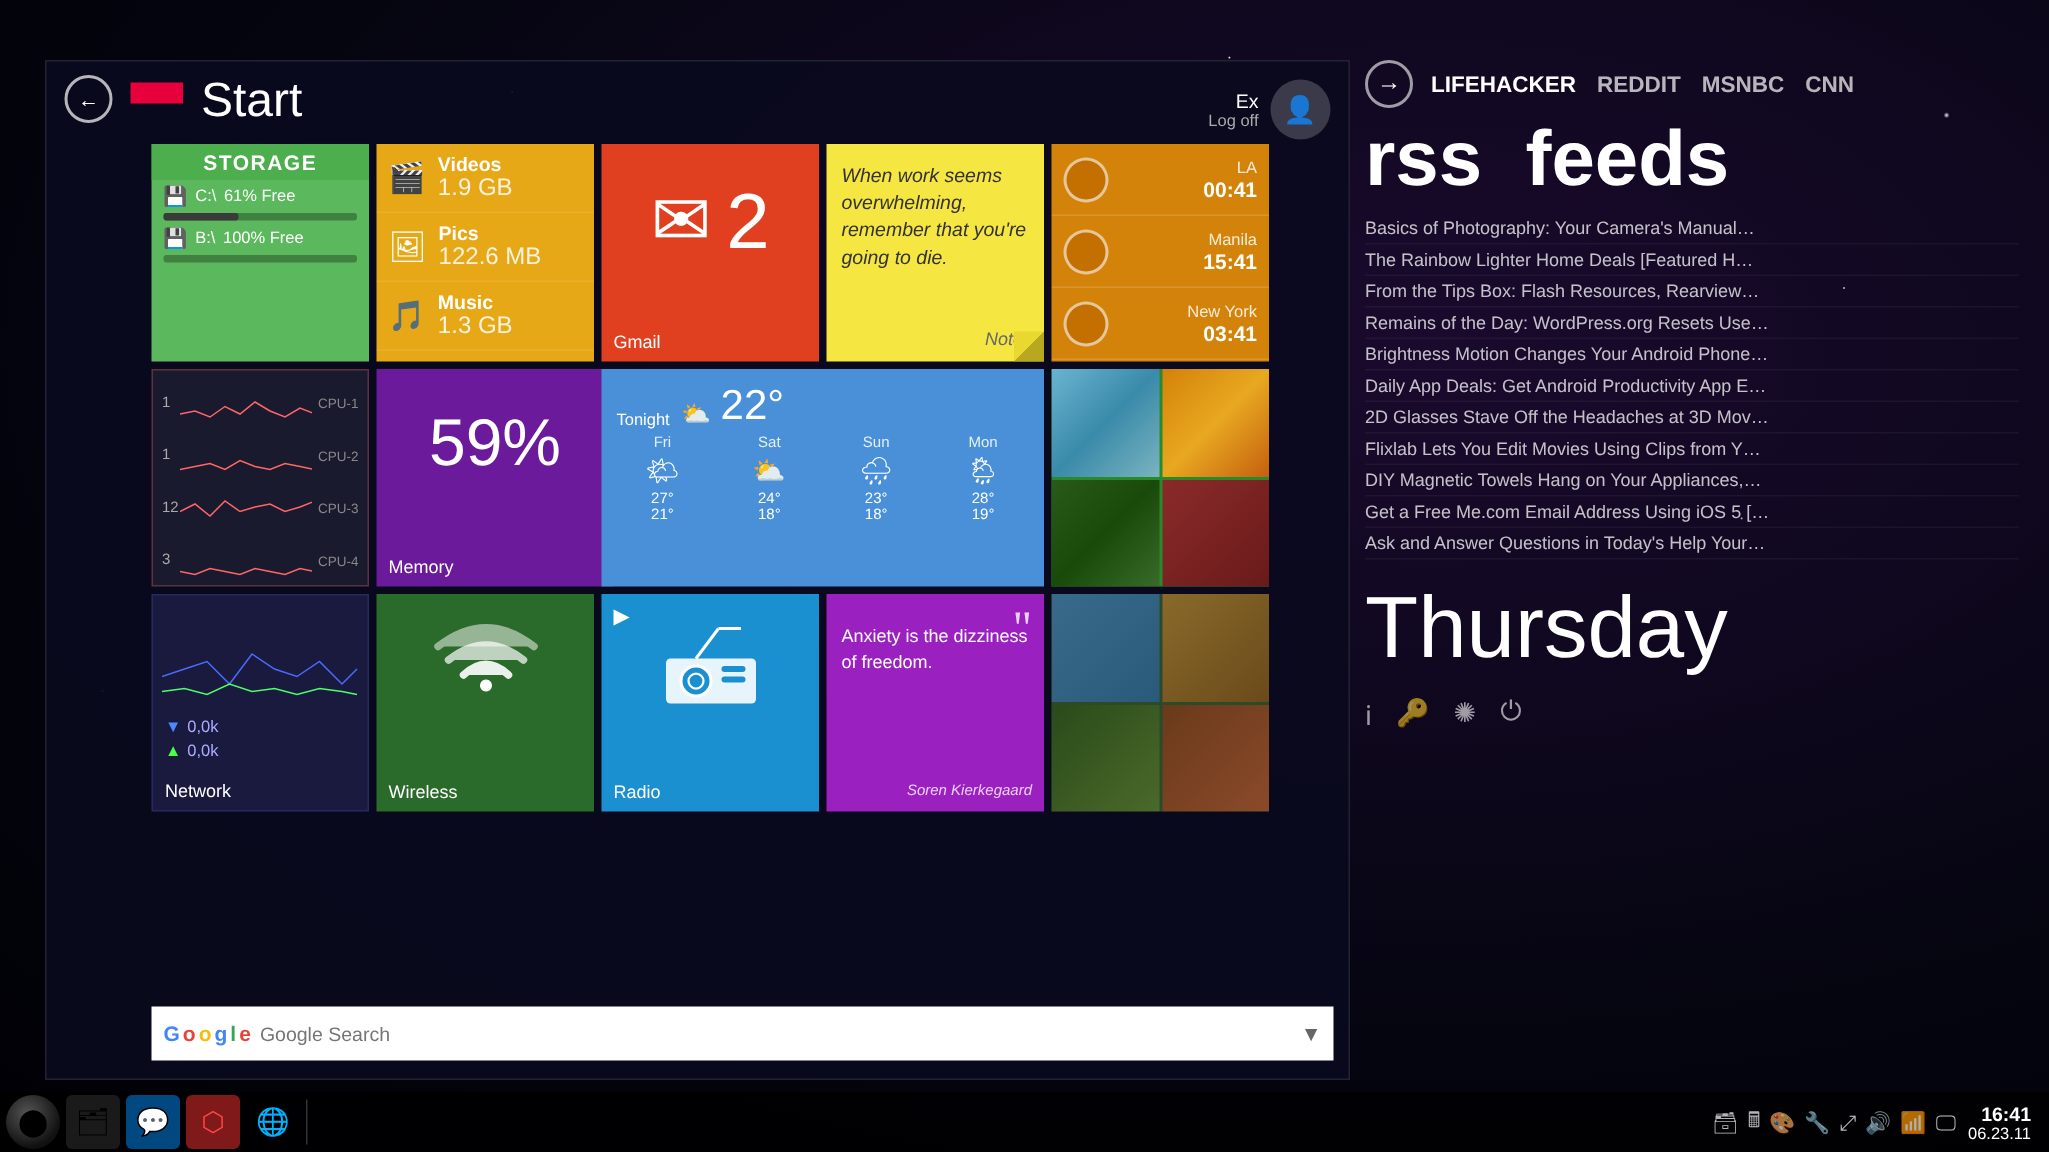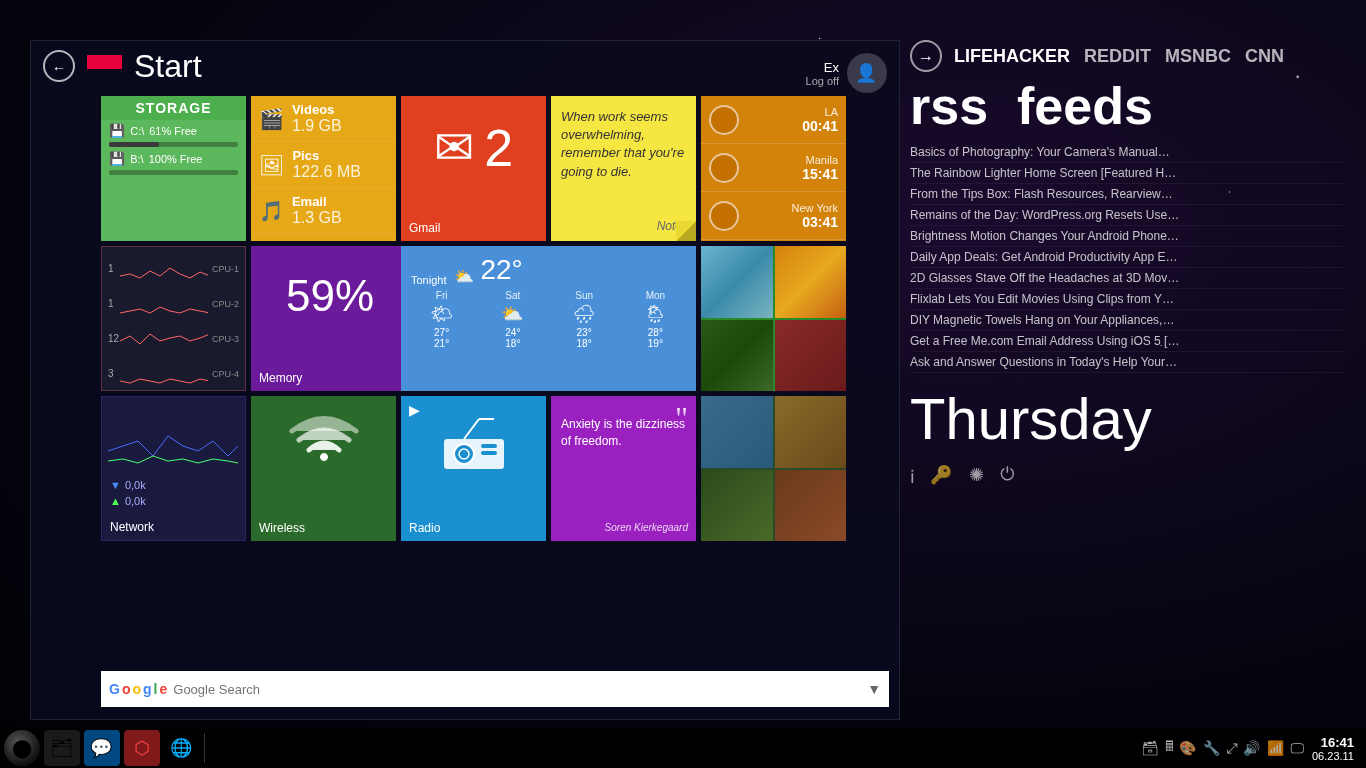--- a/index.html
+++ b/index.html
@@ -501,21 +501,21 @@
       border-radius: 50%;
       border: 2px solid rgba(255,255,255,0.6);
       display: flex; align-items: center; justify-content: center;
       color: white;
       cursor: pointer;
       font-size: 16px;
     }
     .rss-sources { display: flex; gap: 14px; }
     .rss-source {
       color: rgba(255,255,255,0.7);
-      font-size: 18px;
+      font-size: 15px;
       font-weight: 600;
       cursor: pointer;
       text-transform: uppercase;
     }
     .rss-source.active { color: white; }
     .rss-title {
       color: white;
       font-size: 52px;
       font-weight: 200;
       line-height: 1;
@@ -653,21 +653,21 @@
       <div class="media-item">
         <span class="media-icon">🖼</span>
         <div class="media-text">
           <div class="media-title">Pics</div>
           <div class="media-size">122.6 MB</div>
         </div>
       </div>
       <div class="media-item">
         <span class="media-icon">🎵</span>
         <div class="media-text">
-          <div class="media-title">Email</div>
+          <div class="media-title">Music</div>
           <div class="media-size">1.3 GB</div>
         </div>
       </div>
     </div>
 
     <div class="tile tile-gmail">
       <div style="display:flex; align-items:center; justify-content:center; gap:10px; padding-top:22px;">
         <div style="color:white; font-size:48px; line-height:1;">✉</div>
         <div style="color:white; font-size:52px; font-weight:300;">2</div>
       </div>
@@ -876,21 +876,21 @@
       <span class="rss-source">MSNBC</span>
       <span class="rss-source">CNN</span>
     </div>
   </div>
   <div class="rss-title">
     <span>rss</span>
     &nbsp;<span style="font-weight:700;">feeds</span>
   </div>
   <div class="rss-items" id="rss-items-container">
   <div class="rss-item">Basics of Photography: Your Camera's Manual…</div>
-      <div class="rss-item">The Rainbow Lighter Home Screen [Featured H…</div>
+      <div class="rss-item">The Rainbow Lighter Home Deals [Featured H…</div>
       <div class="rss-item">From the Tips Box: Flash Resources, Rearview…</div>
       <div class="rss-item">Remains of the Day: WordPress.org Resets Use…</div>
       <div class="rss-item">Brightness Motion Changes Your Android Phone…</div>
       <div class="rss-item">Daily App Deals: Get Android Productivity App E…</div>
       <div class="rss-item">2D Glasses Stave Off the Headaches at 3D Mov…</div>
       <div class="rss-item">Flixlab Lets You Edit Movies Using Clips from Y…</div>
       <div class="rss-item">DIY Magnetic Towels Hang on Your Appliances,…</div>
       <div class="rss-item">Get a Free Me.com Email Address Using iOS 5 […</div>
       <div class="rss-item">Ask and Answer Questions in Today's Help Your…</div>
     </div>

